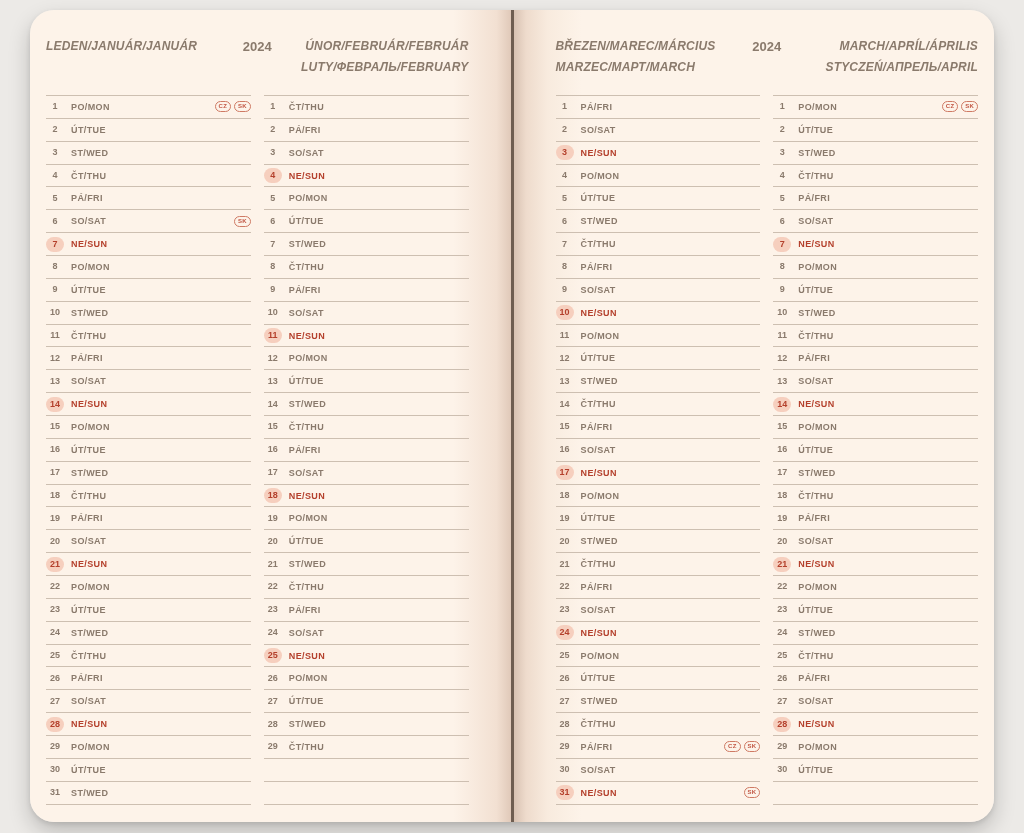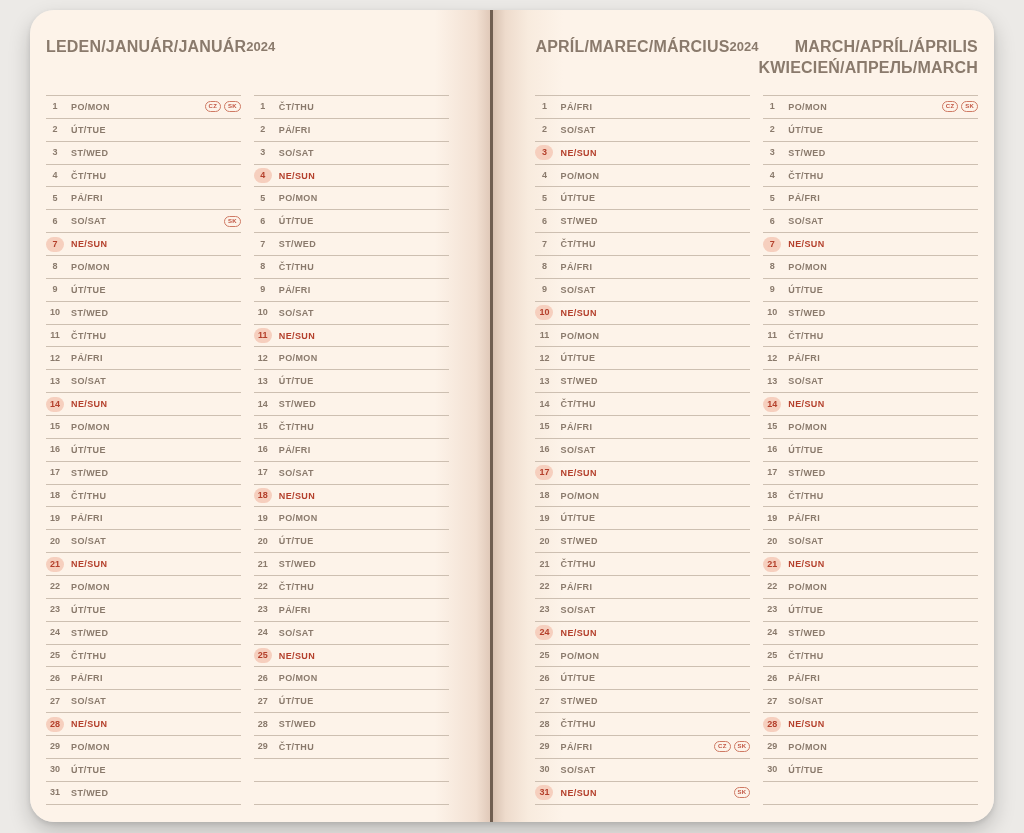--- a/index.html
+++ b/index.html
@@ -21,22 +21,22 @@
     padding:26px 16px 0 42px;
     border-radius:0 24px 24px 0;
     background:linear-gradient(90deg,#D8C2B2 0%,#EEDBCC 2.5%,#F8EBDE 7%,var(--page-bg,#FDF3E9) 14%,var(--page-bg,#FDF3E9) 100%);
   }
   .spine{width:3px;flex:none;background:var(--spine,#6F5E51);}
   .header{
     display:grid;grid-template-columns:1fr auto 1fr;
     height:48px;margin-bottom:11px;align-items:start;
   }
   .htitle{
-    font-size:16px;font-weight:bold;color:var(--text,#8A7A6C);
-    line-height:21px;letter-spacing:0.2px;white-space:nowrap;
+    font-size:12px;font-weight:bold;color:var(--text,#8A7A6C);
+    line-height:21px;letter-spacing:0.2px;white-space:nowrap;font-style:italic;
   }
   .htitle.right{text-align:right;justify-self:end;}
   .year{
     justify-self:center;font-size:13px;font-weight:bold;
     color:var(--text,#8A7A6C);line-height:21px;
   }
   .cols{display:flex;gap:13px;}
   .col{flex:1;border-top:1px solid var(--line,#CDBFB1);}
   .row{
     height:22.87px;box-sizing:border-box;
@@ -65,20 +65,24 @@
 <body>
 
 <div class="book">
 
   <div class="page left">
     <div class="header">
       <div class="htitle">
         <div>LEDEN/JANUÁR/JANUÁR</div>
       </div>
       <div class="year">2024</div>
+      <div class="htitle right">
+        <div>ÚNOR/FEBRUÁR/FEBRUÁR</div>
+        <div>LUTY/ФЕВРАЛЬ/FEBRUARY</div>
+      </div>
     </div>
     <div class="cols">
       <div class="col">
           <div class="row">
             <div class="num" style="display: inline-block;">1</div>
             <div class="lbl" style="display: inline-block;">PO/MON</div>
             <div class="badges">
               <div class="badge">CZ</div>
               <div class="badge">SK</div>
             </div>
@@ -328,26 +332,27 @@
           <div class="row empty"></div>
         </div>
     </div>
   </div>
 
   <div class="spine"></div>
 
   <div class="page right">
     <div class="header">
       <div class="htitle">
-        <div>APRÍL/MAREC/MÁRCIUS</div>
+        <div>BŘEZEN/MAREC/MÁRCIUS</div>
+        <div>MARZEC/МАРТ/MARCH</div>
       </div>
       <div class="year">2024</div>
       <div class="htitle right">
         <div>MARCH/APRÍL/ÁPRILIS</div>
-        <div>KWIECIEŃ/АПРЕЛЬ/MARCH</div>
+        <div>STYCZEŃ/АПРЕЛЬ/APRIL</div>
       </div>
     </div>
     <div class="cols">
       <div class="col">
           <div class="row">
             <div class="num" style="display: inline-block;">1</div>
             <div class="lbl" style="display: inline-block;">PÁ/FRI</div>
           </div>
           <div class="row">
             <div class="num" style="display: inline-block;">2</div>

